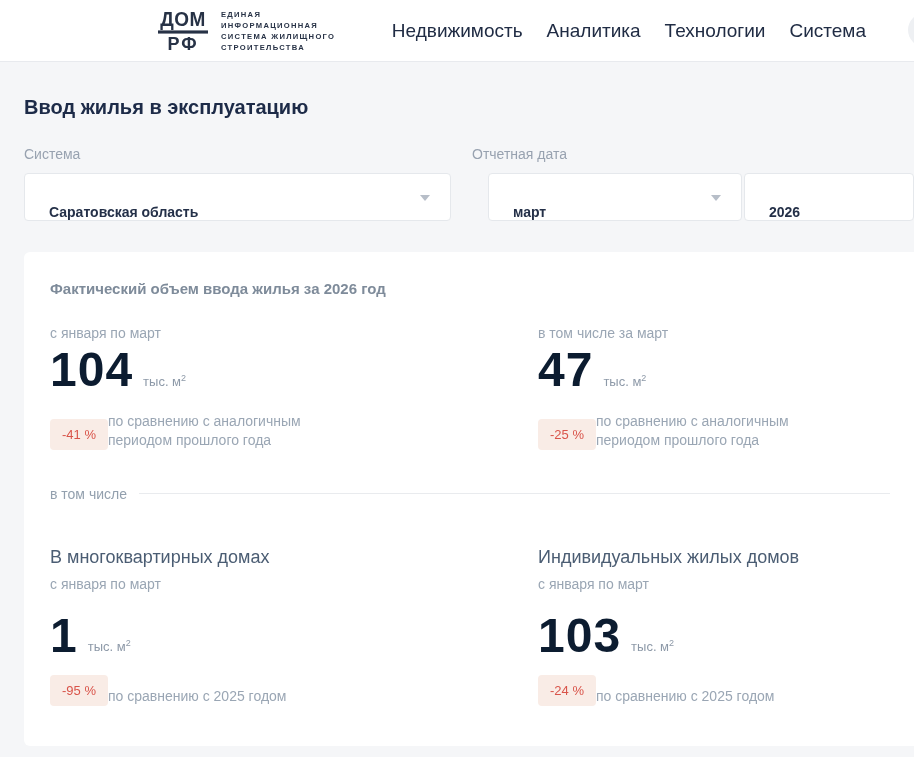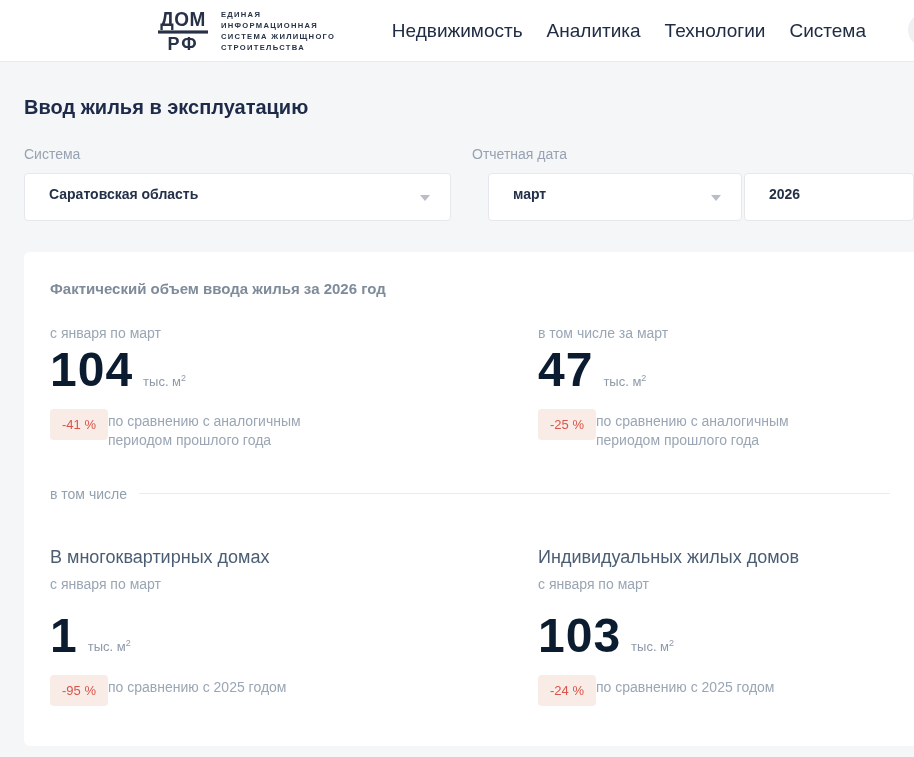--- a/index.html
+++ b/index.html
@@ -18,37 +18,37 @@
   .nav-item { font-size: 19px; color: #202c44; cursor: pointer; white-space: nowrap; }
   .header-circle { position: absolute; left: 908px; top: 13px; width: 34px; height: 34px; border-radius: 50%; background: #eef0f3; cursor: pointer; }
 
   
   .page-title { margin: 34px 24px 0 24px; font-size: 20px; font-weight: 700; color: #1d2b48; }
 
   
   .filters { display: flex; margin: 27px 0 0 24px; }
   .filter-label { font-size: 14px; color: #98a2b0; margin-bottom: 11px; }
   .filter-region { width: 506px; margin-right: 21px; }
-  .select-box { position: relative; height: 48px; background: #ffffff; border: 1px solid #e5e8ec; border-radius: 4px; display: flex; align-items: flex-start; padding: 12px 24px; cursor: pointer; }
+  .select-box { position: relative; height: 48px; background: #ffffff; border: 1px solid #e5e8ec; border-radius: 4px; display: flex; align-items: flex-end; padding: 0 24px; cursor: pointer; }
   .select-value { font-size: 14px; font-weight: 700; color: #243048; }
   .chevron { position: absolute; right: 20px; top: 21px; width: 0; height: 0; border-left: 5.5px solid transparent; border-right: 5.5px solid transparent; border-top: 6px solid #b7bec8; }
   .date-group { display: flex; margin-left: 16px; }
   .select-month { width: 254px; margin-right: 2px; }
   .select-year { width: 170px; }
 
   
   .card { margin: 31px 0 0 24px; width: 890px; background: #ffffff; border-radius: 6px 0 0 6px; padding: 28px 24px 40px 26px; }
   .card-title { font-size: 15px; font-weight: 700; color: #7e8b9a; }
   .stats-row { display: grid; grid-template-columns: 488px 1fr; margin-top: 28px; }
   .stat-period { font-size: 14px; color: #9aa6b4; }
   .num-row { display: flex; align-items: flex-end; margin-top: 5px; }
   .big-num { font-size: 48px; line-height: 1; font-weight: 600; color: #0c1c30; letter-spacing: 1px; }
   .unit { font-size: 13px; color: #8d99a8; margin: 0 0 5px 10px; }
   .unit sup { font-size: 9px; }
-  .badge-row { display: flex; align-items: flex-start; margin-top: 15px; }
+  .badge-row { display: flex; align-items: flex-end; margin-top: 15px; }
   .badge { background: #f9ece6; color: #d9544a; font-size: 13px; padding: 8px 12px; border-radius: 4px; white-space: nowrap; }
   .compare-text { font-size: 14px; color: #9aa6b4; line-height: 1.35; max-width: 250px; padding-top: 3px; }
 
   .including-row { display: flex; align-items: center; margin-top: 36px; }
   .including-label { font-size: 14px; color: #93a0ae; white-space: nowrap; }
   .including-line { flex: 1; height: 1px; background: #e9ebee; margin-left: 12px; }
 
   .breakdown-row { display: grid; grid-template-columns: 488px 1fr; margin-top: 25px; }
   .breakdown-title { font-size: 18px; color: #4b5d73; margin-top: 20px; }
   .breakdown-period { font-size: 14px; color: #9aa6b4; margin-top: 8px; }

